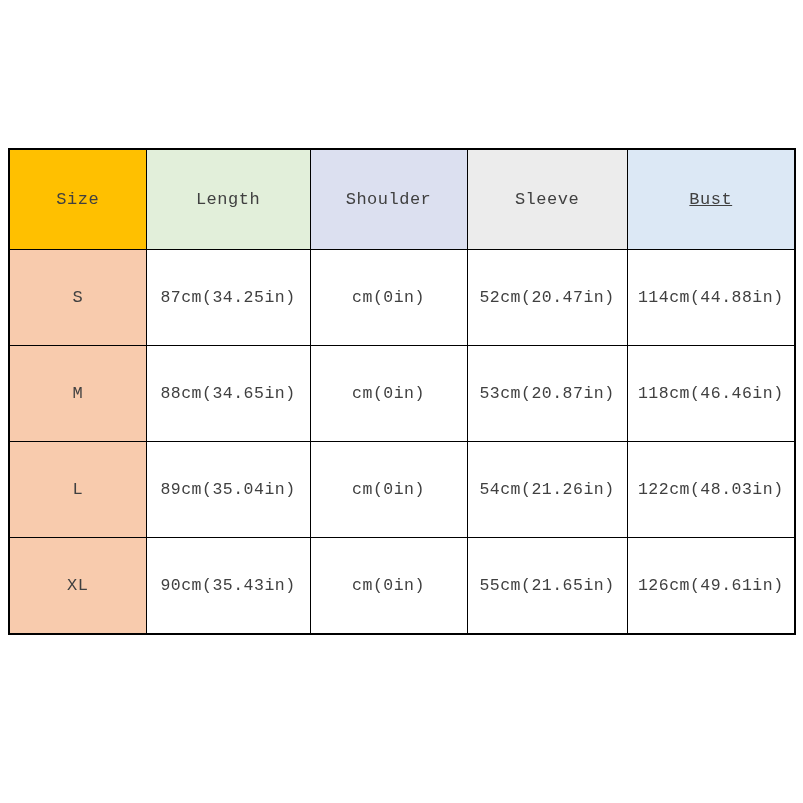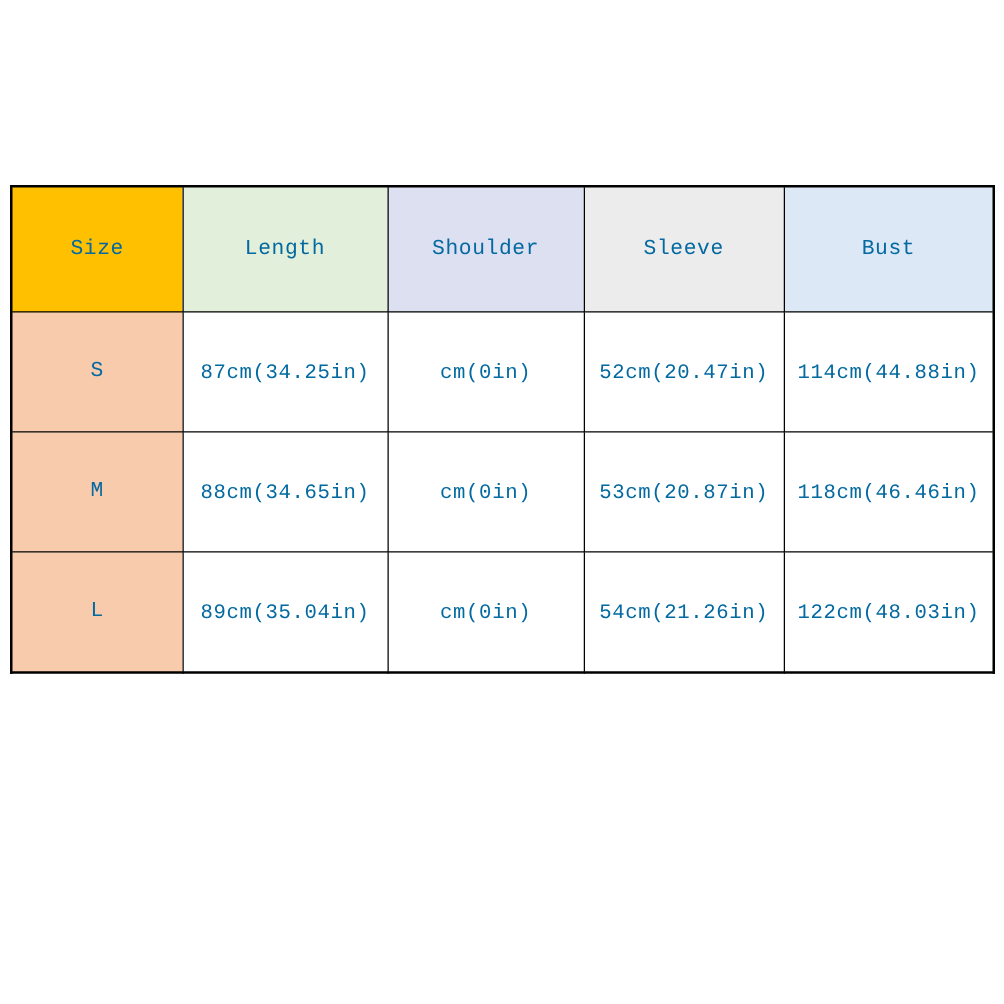--- a/index.html
+++ b/index.html
@@ -32,41 +32,41 @@
   #size-chart-table col.c-length  { width: 164px; }
   #size-chart-table col.c-shoulder{ width: 157px; }
   #size-chart-table col.c-sleeve  { width: 160px; }
   #size-chart-table col.c-bust    { width: 168px; }
 
   #size-chart-table th,
   #size-chart-table td {
     border: 1px solid #000000;
     text-align: center;
     vertical-align: middle;
-    color: #0369a1;
+    color: #404040;
     font-weight: normal;
     padding: 0;
     letter-spacing: 0.5px;
   }
   #size-chart-table thead th {
     height: 99px;
     font-size: 17px;
   }
   #size-chart-table tbody td {
     height: 95px;
     font-size: 16.5px;
   }
   #size-chart-table tbody td.size-cell {
     font-size: 17px;
   }
   .hdr-size     { background: #FFC000; }
   .hdr-length   { background: #E2EFDA; font-family: Liberation Mono, monospace; }
   .hdr-shoulder { background: #DCE0F0; margin-left: 15px; }
   .hdr-sleeve   { background: #ECECEC; }
-  .hdr-bust     { background: #DCE8F5; }
+  .hdr-bust     { background: #DCE8F5; text-decoration: underline; }
   .size-cell    { background: #F8CBAD; }
   .val-cell     { background: #FFFFFF; }
 </style>
 </head>
 <body>
 
 <div id="canvas">
 
   <table id="size-chart-table">
     <colgroup>
@@ -100,16 +100,23 @@
         <td class="val-cell">53cm(20.87in)</td>
         <td class="val-cell">118cm(46.46in)</td>
       </tr>
       <tr>
         <td class="size-cell">L</td>
         <td class="val-cell">89cm(35.04in)</td>
         <td class="val-cell">cm(0in)</td>
         <td class="val-cell">54cm(21.26in)</td>
         <td class="val-cell">122cm(48.03in)</td>
       </tr>
+      <tr>
+        <td class="size-cell">XL</td>
+        <td class="val-cell">90cm(35.43in)</td>
+        <td class="val-cell">cm(0in)</td>
+        <td class="val-cell">55cm(21.65in)</td>
+        <td class="val-cell">126cm(49.61in)</td>
+      </tr>
     </tbody>
   </table>
 
 </div>
 
 </body></html>

